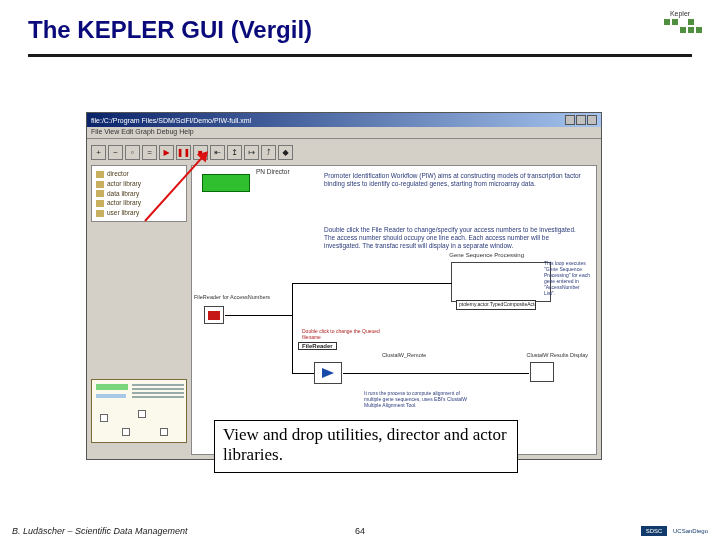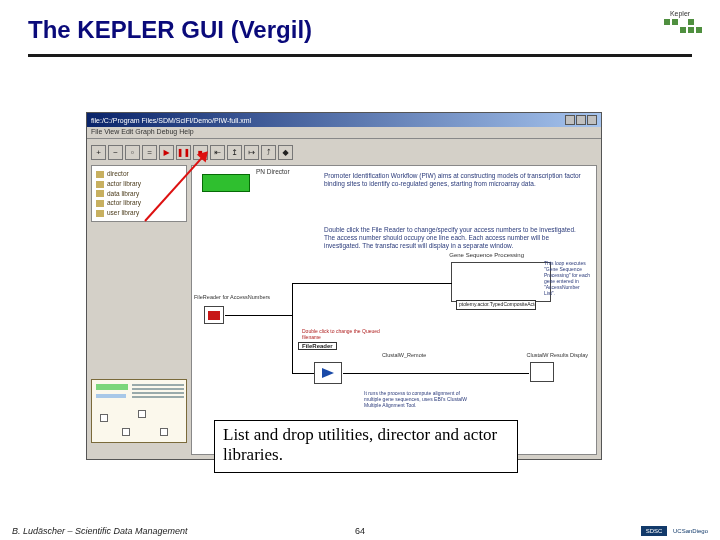--- a/index.html
+++ b/index.html
@@ -348,21 +348,21 @@
         <div class="ticon" style="left:46px;top:30px"></div>
         <div class="ticon" style="left:30px;top:48px"></div>
         <div class="ticon" style="left:68px;top:48px"></div>
       </div>
     </div>
   </div>
 
   <div class="arrow"></div>
 
   <div class="callout">
-    <p>List and drop utilities, director and actor libraries.</p>
+    <p>View and drop utilities, director and actor libraries.</p>
   </div>
 
   <div class="footer">
     <span><i>B. Ludäscher – Scientific Data Management</i></span>
     <span class="pnum">64</span>
     <span class="footer-logos">
       <span class="sd-logo">SDSC</span>
       <span class="ucsd">UCSanDiego</span>
     </span>
   </div>

